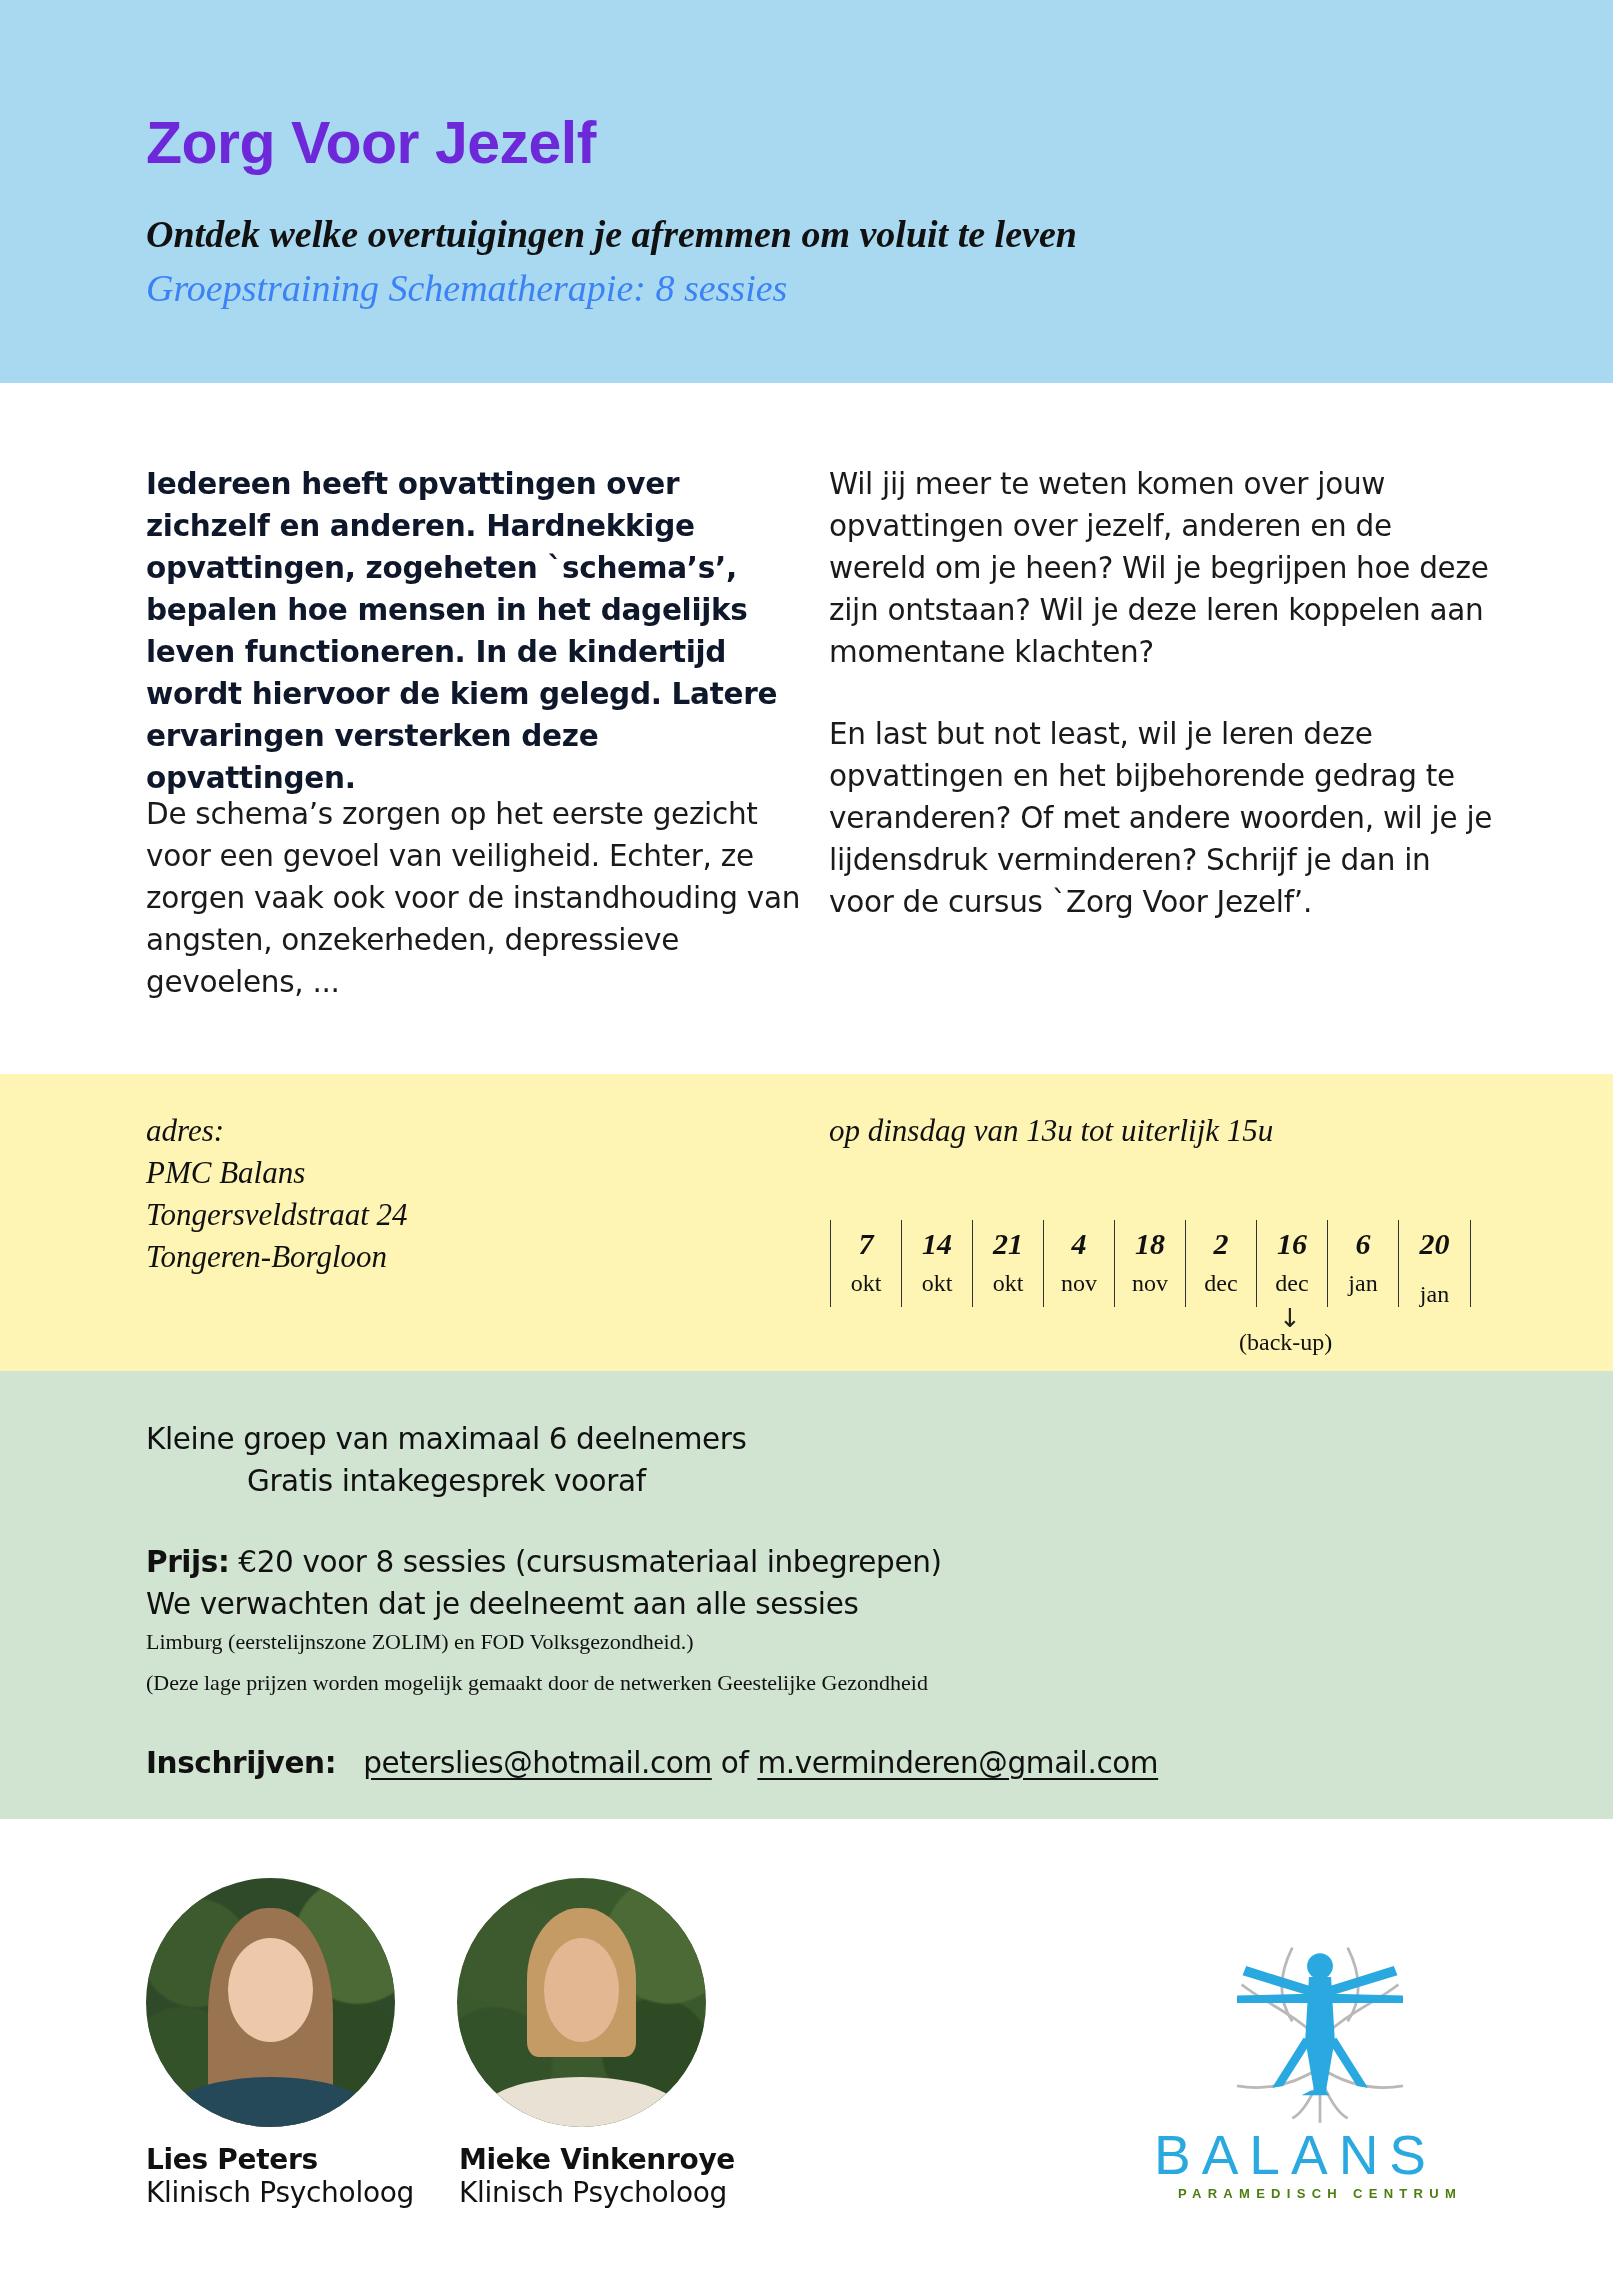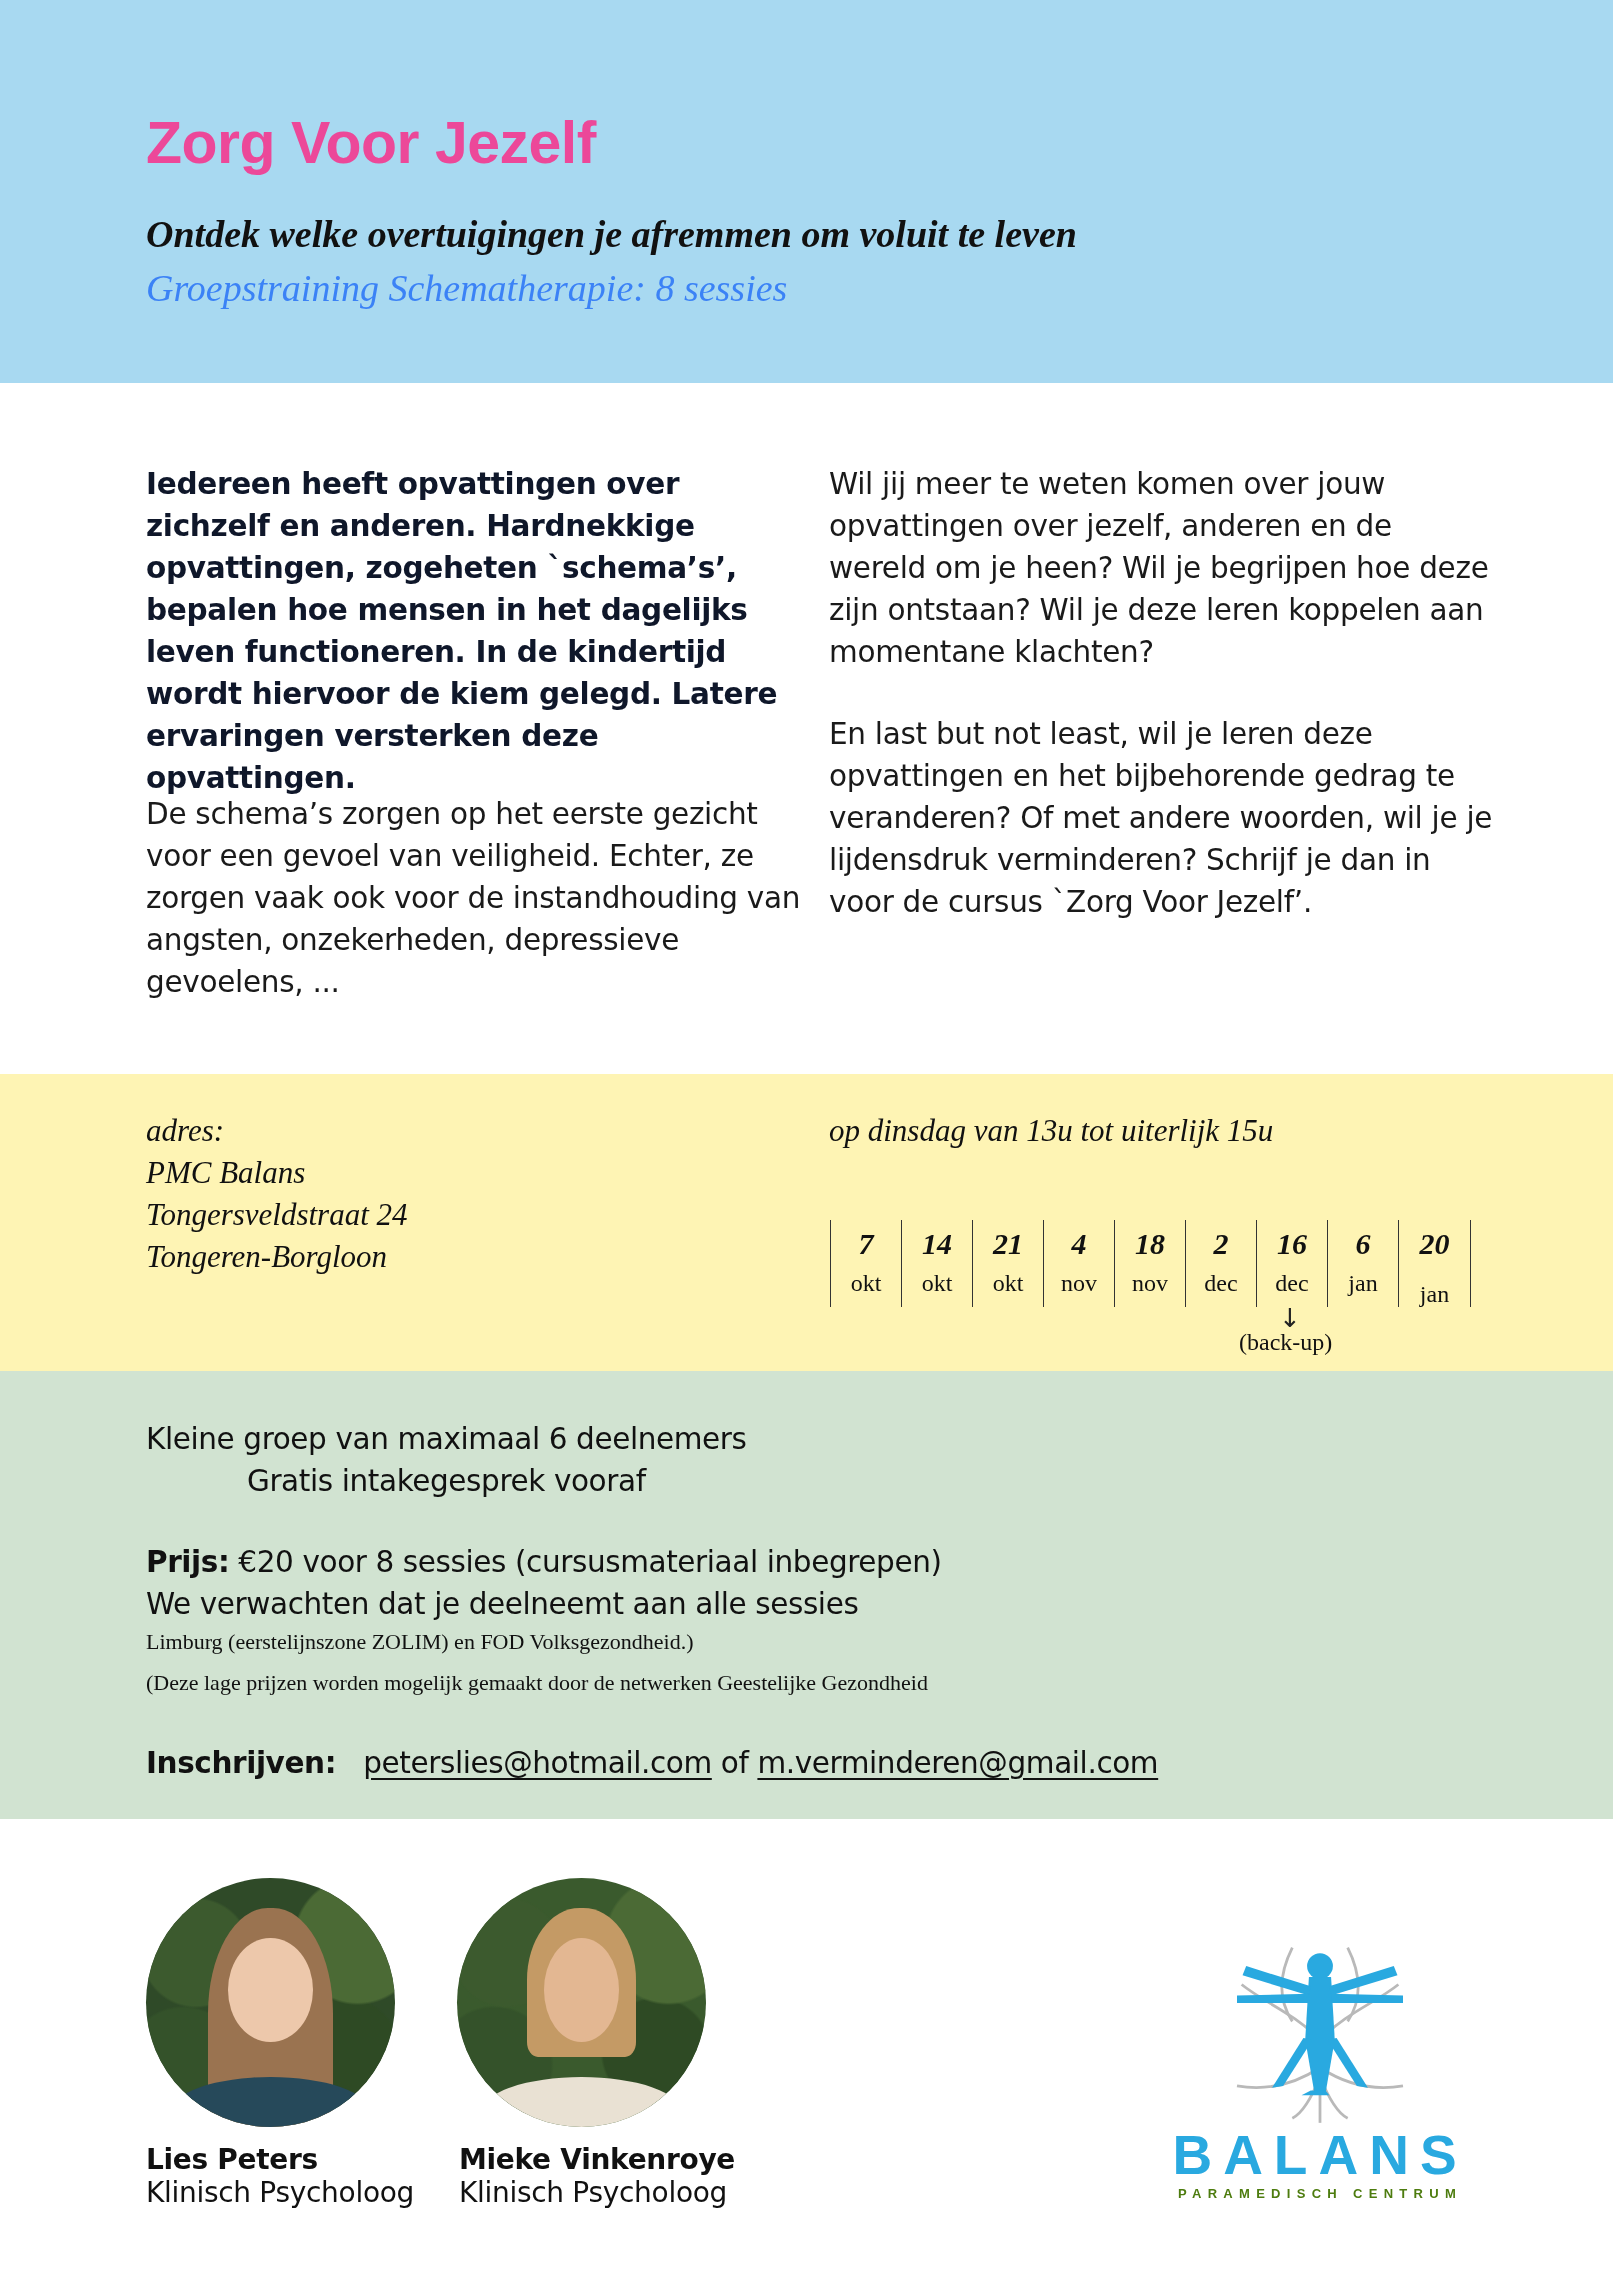--- a/index.html
+++ b/index.html
@@ -7,21 +7,21 @@
     body { position: relative; color: #111; font-family: "Liberation Sans", sans-serif; }
 
     .band { position: absolute; left: 0; width: 1613px; }
     .band-blue   { top: 0;    height: 383px;  background: #A8D9F1; }
     .band-yellow { top: 1074px; height: 297px; background: #FEF4B4; }
     .band-green  { top: 1371px; height: 448px; background: #D1E3D1; }
 
     .abs { position: absolute; }
 
     
-    .title { left: 146px; top: 109px; font-family: "Liberation Sans", sans-serif; font-weight: 700; font-size: 59px; letter-spacing: -0.5px; color: #ec4899; }
+    .title { left: 146px; top: 109px; font-family: "Liberation Sans", sans-serif; font-weight: 700; font-size: 59px; letter-spacing: -0.5px; color: #6d28d9; }
     .tagline { left: 146px; top: 212px; font-family: "Liberation Serif", serif; font-style: italic; font-weight: 700; font-size: 38px; color: #111; }
     .subtagline { left: 146px; top: 266px; font-family: "Liberation Serif", serif; font-style: italic; font-size: 38px; color: #3b82f6; }
 
     
     .para { font-family: "DejaVu Sans", sans-serif; font-size: 29.5px; line-height: 42px; color: #0f172a; letter-spacing: -0.3px; }
     .para.bold { font-weight: 700; }
     .para.light { font-weight: 400; color: #1a1a1a; }
     .col-left  { left: 146px; width: 665px; }
     .col-right { left: 829px; width: 665px; }
 
@@ -53,21 +53,21 @@
     .hair-2 { background: #c49a65; left: 28%; width: 44%; height: 60%; }
     .face-2 { background: #e3b792; left: 35%; width: 30%; }
     .shoulders { position: absolute; left: 10%; bottom: -8%; width: 80%; height: 28%; border-radius: 50% 50% 0 0; background: #26495a; }
     .shoulders-2 { background: #e9e1d3; }
 
     .person-name { font-family: "DejaVu Sans", sans-serif; font-weight: 700; font-size: 28px; color: #111; letter-spacing: -0.3px; }
     .person-role { font-family: "DejaVu Sans", sans-serif; font-size: 28px; color: #111; letter-spacing: -0.3px; }
 
     
     .logo { left: 1154px; top: 1929px; width: 332px; height: 268px; }
-    .logo-word { position: absolute; left: 0; top: 194px; width: 332px; text-align: center; font-family: "Liberation Sans", sans-serif; font-weight: 700; font-size: 55px; letter-spacing: 11px; color: #29A9E0; }
+    .logo-word { position: absolute; left: 0; top: 194px; width: 332px; font-family: "Liberation Sans", sans-serif; font-weight: 400; font-size: 55px; letter-spacing: 11px; color: #29A9E0; }
     .logo-sub { position: absolute; left: 0; top: 257px; width: 332px; text-align: center; font-family: "Liberation Sans", sans-serif; font-weight: 700; font-size: 13px; letter-spacing: 6.3px; color: #4d7c0f; }
   </style>
 </head>
 <body>
 
 <div class="band band-blue"></div>
 <div class="band band-yellow"></div>
 <div class="band band-green"></div>
 
 <h1 class="abs title">Zorg Voor Jezelf</h1>

